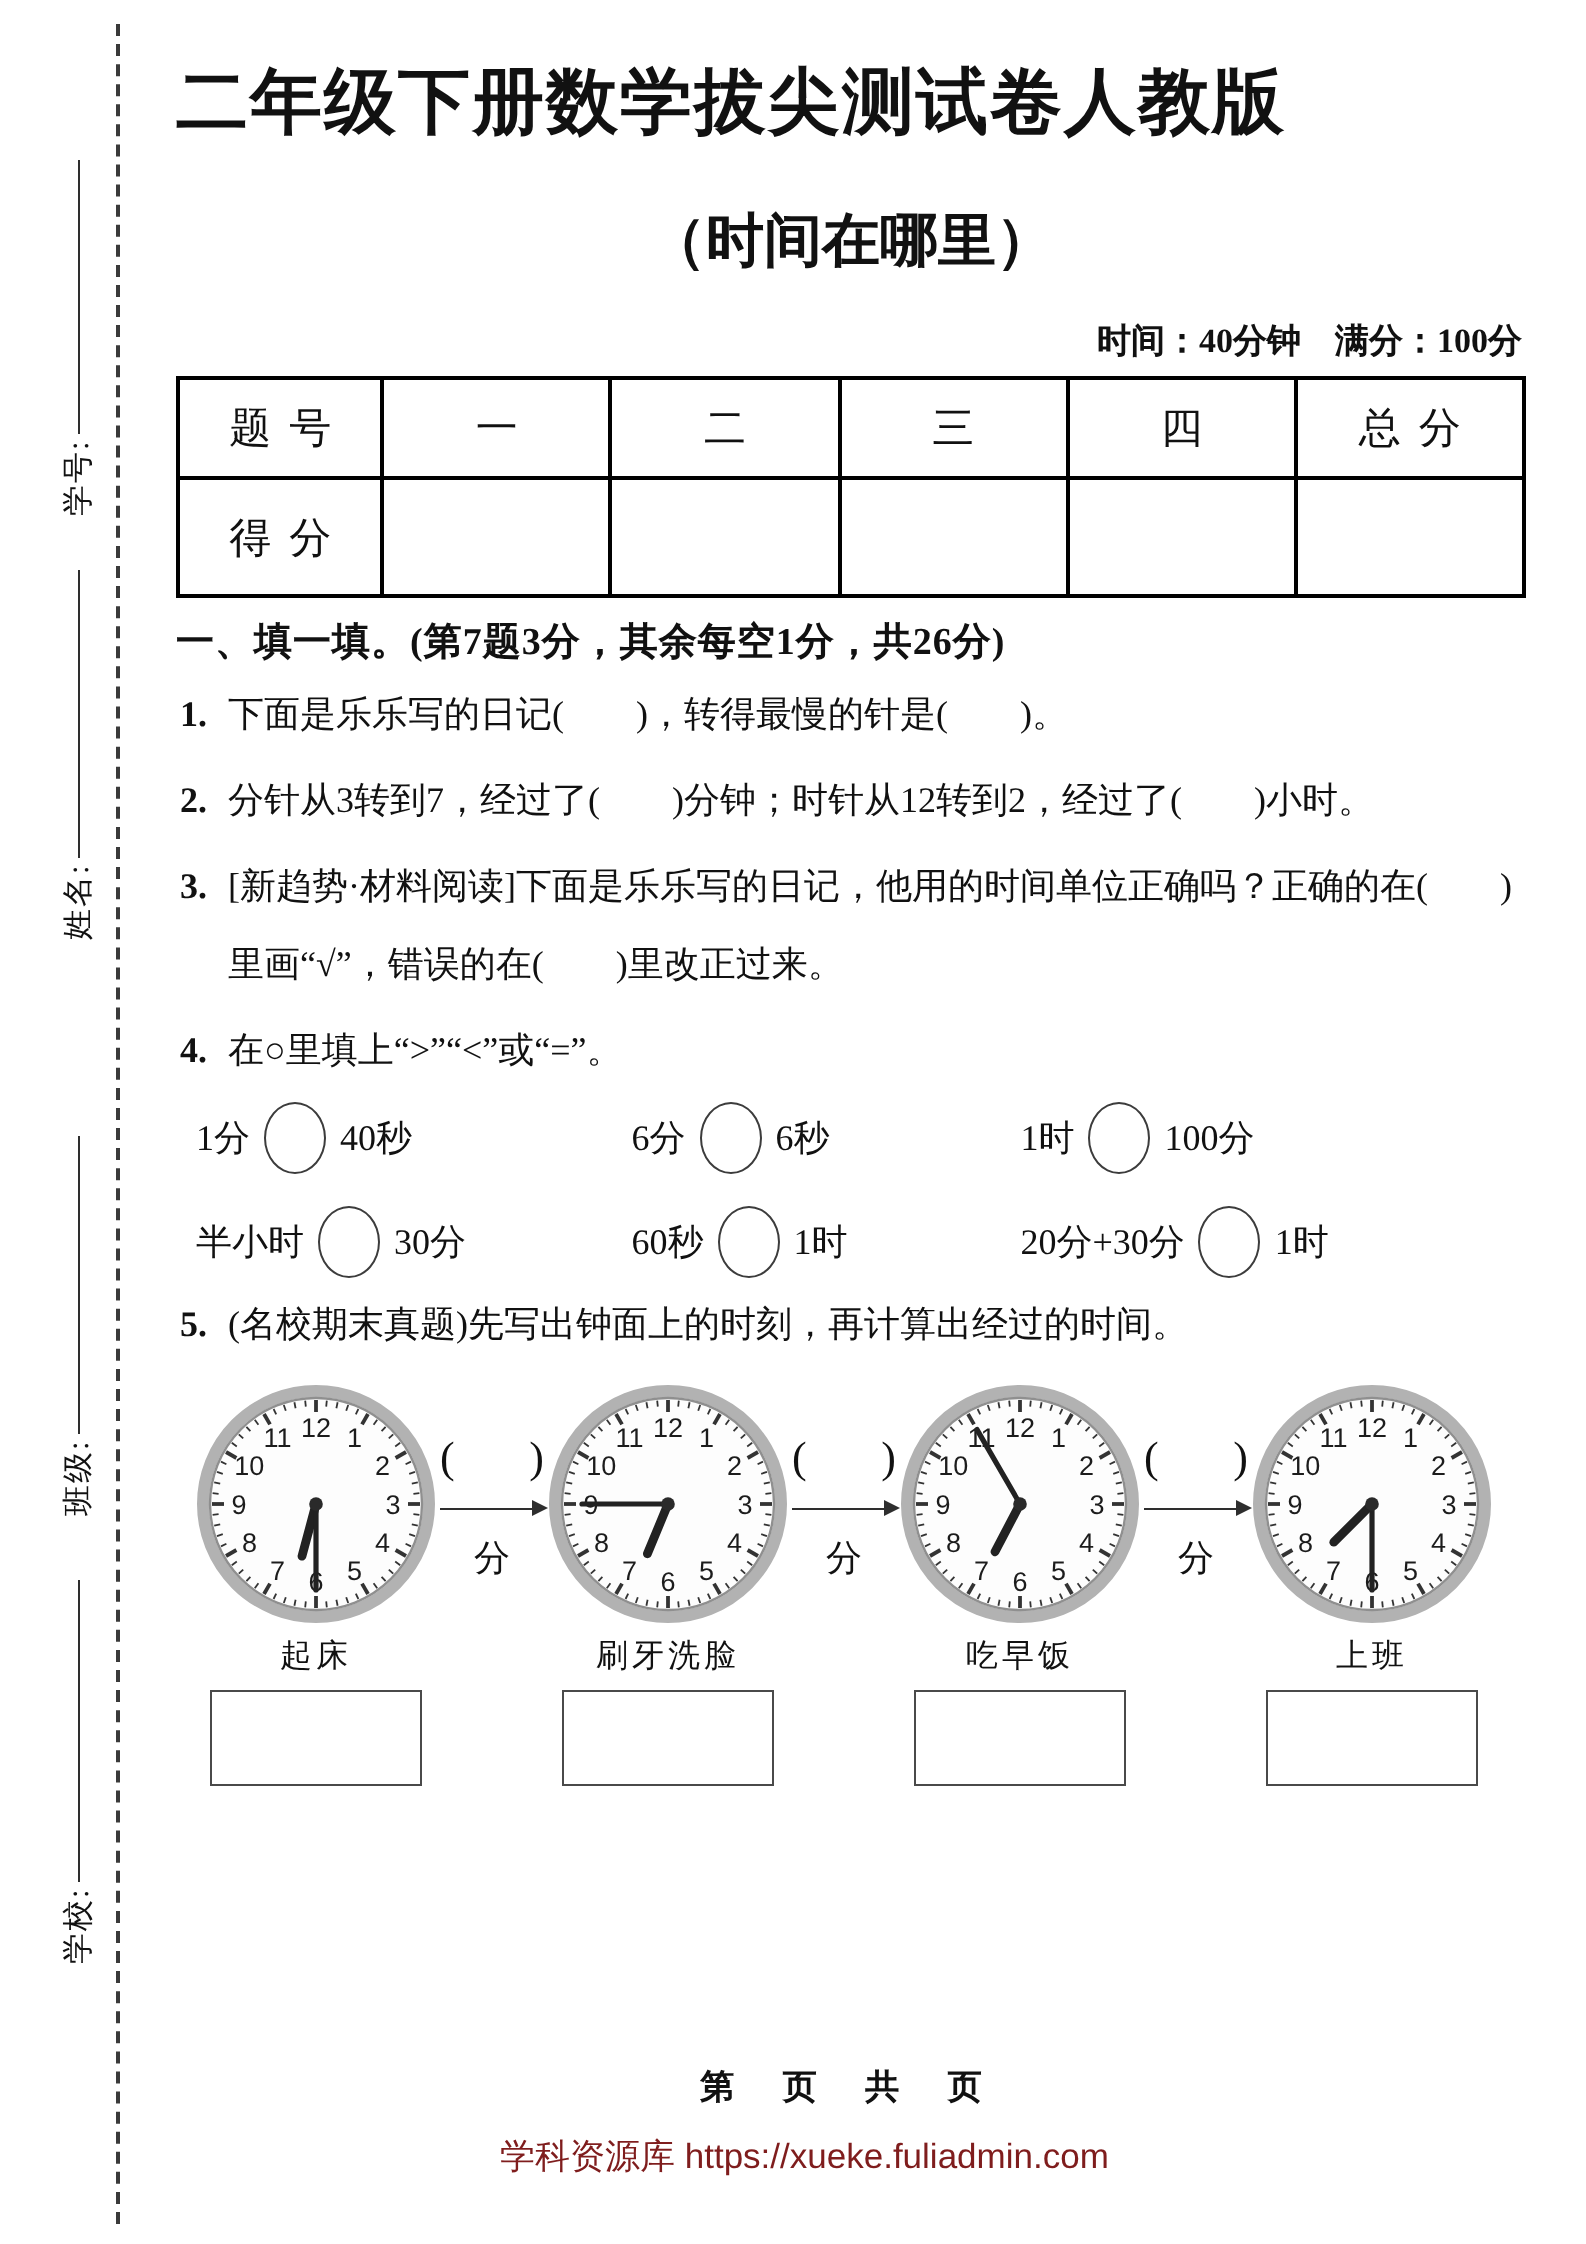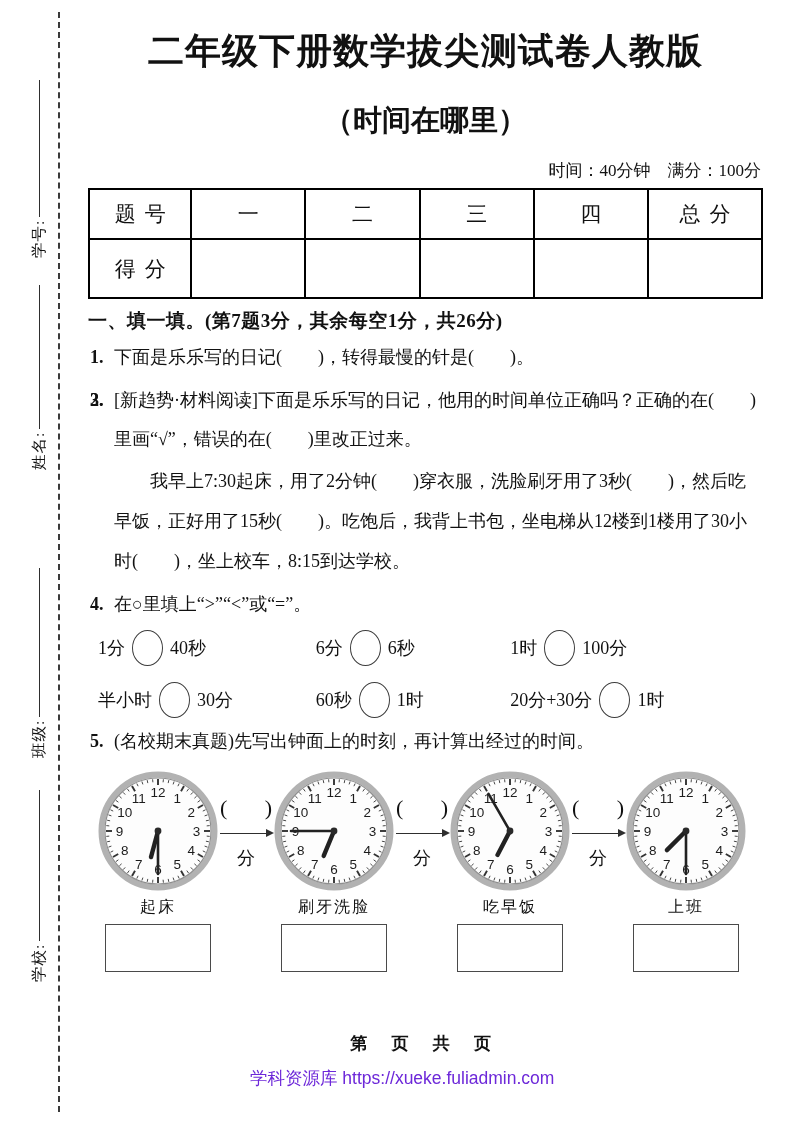--- a/index.html
+++ b/index.html
@@ -13,24 +13,24 @@
   .side-field{
     position:absolute;display:flex;align-items:center;white-space:nowrap;
     font-size:15.5px;height:22px;transform-origin:0 0;transform:rotate(-90deg);
     font-family:"Liberation Serif","DejaVu Serif",serif;
   }
   .side-label{flex:0 0 auto;letter-spacing:1px;}
   .side-line{flex:1 1 auto;height:0;border-bottom:1.5px solid #2e2e2e;margin-left:3px;}
   
   .main{position:absolute;left:88px;top:28px;width:675px;}
   .title{font-family:"Liberation Sans","DejaVu Sans",sans-serif;font-weight:bold;
-    font-size:36px;text-align:center;letter-spacing:1px;line-height:1.25;}
+    font-size:36px;letter-spacing:1px;line-height:1.25;}
   .subtitle{font-family:"Liberation Sans","DejaVu Sans",sans-serif;font-weight:bold;
     font-size:29px;text-align:center;margin-top:28px;}
-  .meta{font-size:17px;font-weight:normal;text-align:right;margin-top:18px;padding-right:2px;}
+  .meta{font-size:17px;font-weight:bold;text-align:right;margin-top:18px;padding-right:2px;}
   
   table.score{border-collapse:collapse;width:100%;margin-top:6px;table-layout:fixed;}
   table.score td{border:2.4px solid #000;text-align:center;font-size:21px;}
   table.score col.c0{width:15.2%;}
   table.score tr.r1 td{height:46px;font-family:Liberation Serif, serif;}
   table.score tr.r2 td{height:55px;}
   .sp{letter-spacing:9px;text-indent:9px;}
   
   .sec-heading{font-weight:bold;font-size:19px;margin-top:9px;letter-spacing:.5px;}
   .q{position:relative;padding-left:26px;font-size:18px;line-height:39px;margin-top:4px;}
@@ -48,21 +48,21 @@
   .clock{width:120px;height:120px;}
   .clock-label{font-size:16px;letter-spacing:2px;margin-top:6px;}
   .answer-box{width:104px;height:46px;border:1.6px solid #4a4a4a;margin-top:6px;background:#fff;}
   .connector{display:flex;flex-direction:column;align-items:center;width:52px;flex:0 0 auto;margin-top:24px;}
   .paren-row{display:flex;justify-content:space-between;width:100%;font-size:22px;line-height:26px;}
   .arrow{position:relative;width:100%;height:0;border-top:1.7px solid #2e2e2e;margin-top:12px;}
   .arrow::after{content:"";position:absolute;right:-2px;top:-4.6px;
     border-left:8px solid #2e2e2e;border-top:4px solid transparent;border-bottom:4px solid transparent;}
   .conn-unit{font-size:18px;margin-top:12px;}
   
-  .watermark{position:absolute;left:250px;top:1066px;font-size:17.5px;color:#6d28d9;
+  .watermark{position:absolute;left:250px;top:1066px;font-size:17.5px;color:#7f1d1d;
     font-family:"Liberation Sans","DejaVu Sans",sans-serif;}
   .footer{position:absolute;left:88px;width:675px;top:1032px;text-align:center;
     font-size:17px;font-weight:bold;letter-spacing:10px;}
 </style>
 </head>
 <body>
 
 <div class="page">
 
   <div class="cut-line"></div>
@@ -121,27 +121,27 @@
 
     <div class="sec-heading">一、填一填。(第7题3分，其余每空1分，共26分)</div>
 
     <div class="q">
       <span class="qnum">1.</span>
       <span>下面是乐乐写的日记(　　)，转得最慢的针是(　　)。</span>
     </div>
 
     <div class="q">
       <span class="qnum">2.</span>
+      <span>分针从3转到7，经过了(　　)分钟；时针从12转到2，经过了(　　)小时。</span>
     </div>
 
     <div class="q">
       <span class="qnum">3.</span>
       <span>[新趋势·材料阅读]下面是乐乐写的日记，他用的时间单位正确吗？正确的在(　　)里画“√”，错误的在(　　)里改正过来。</span>
     </div>
-    <div class="diary">我早上7:30起床，用了2分钟(　　)穿衣服，洗脸刷牙用了3秒(　　)，然后吃早饭，正好用了15秒(　　)。吃饱后，我背上书包，坐电梯从12楼到1楼用了30小时(　　)，坐上校车，8:15到达学校。</div>
 
     <div class="q">
       <span class="qnum">4.</span>
       <span>在○里填上“&gt;”“&lt;”或“=”。</span>
     </div>
     <div class="cmp-grid">
       <div class="cmp-item">
         <span>1分</span>
         <span class="cmp-circle"></span>
         <span>40秒</span>

